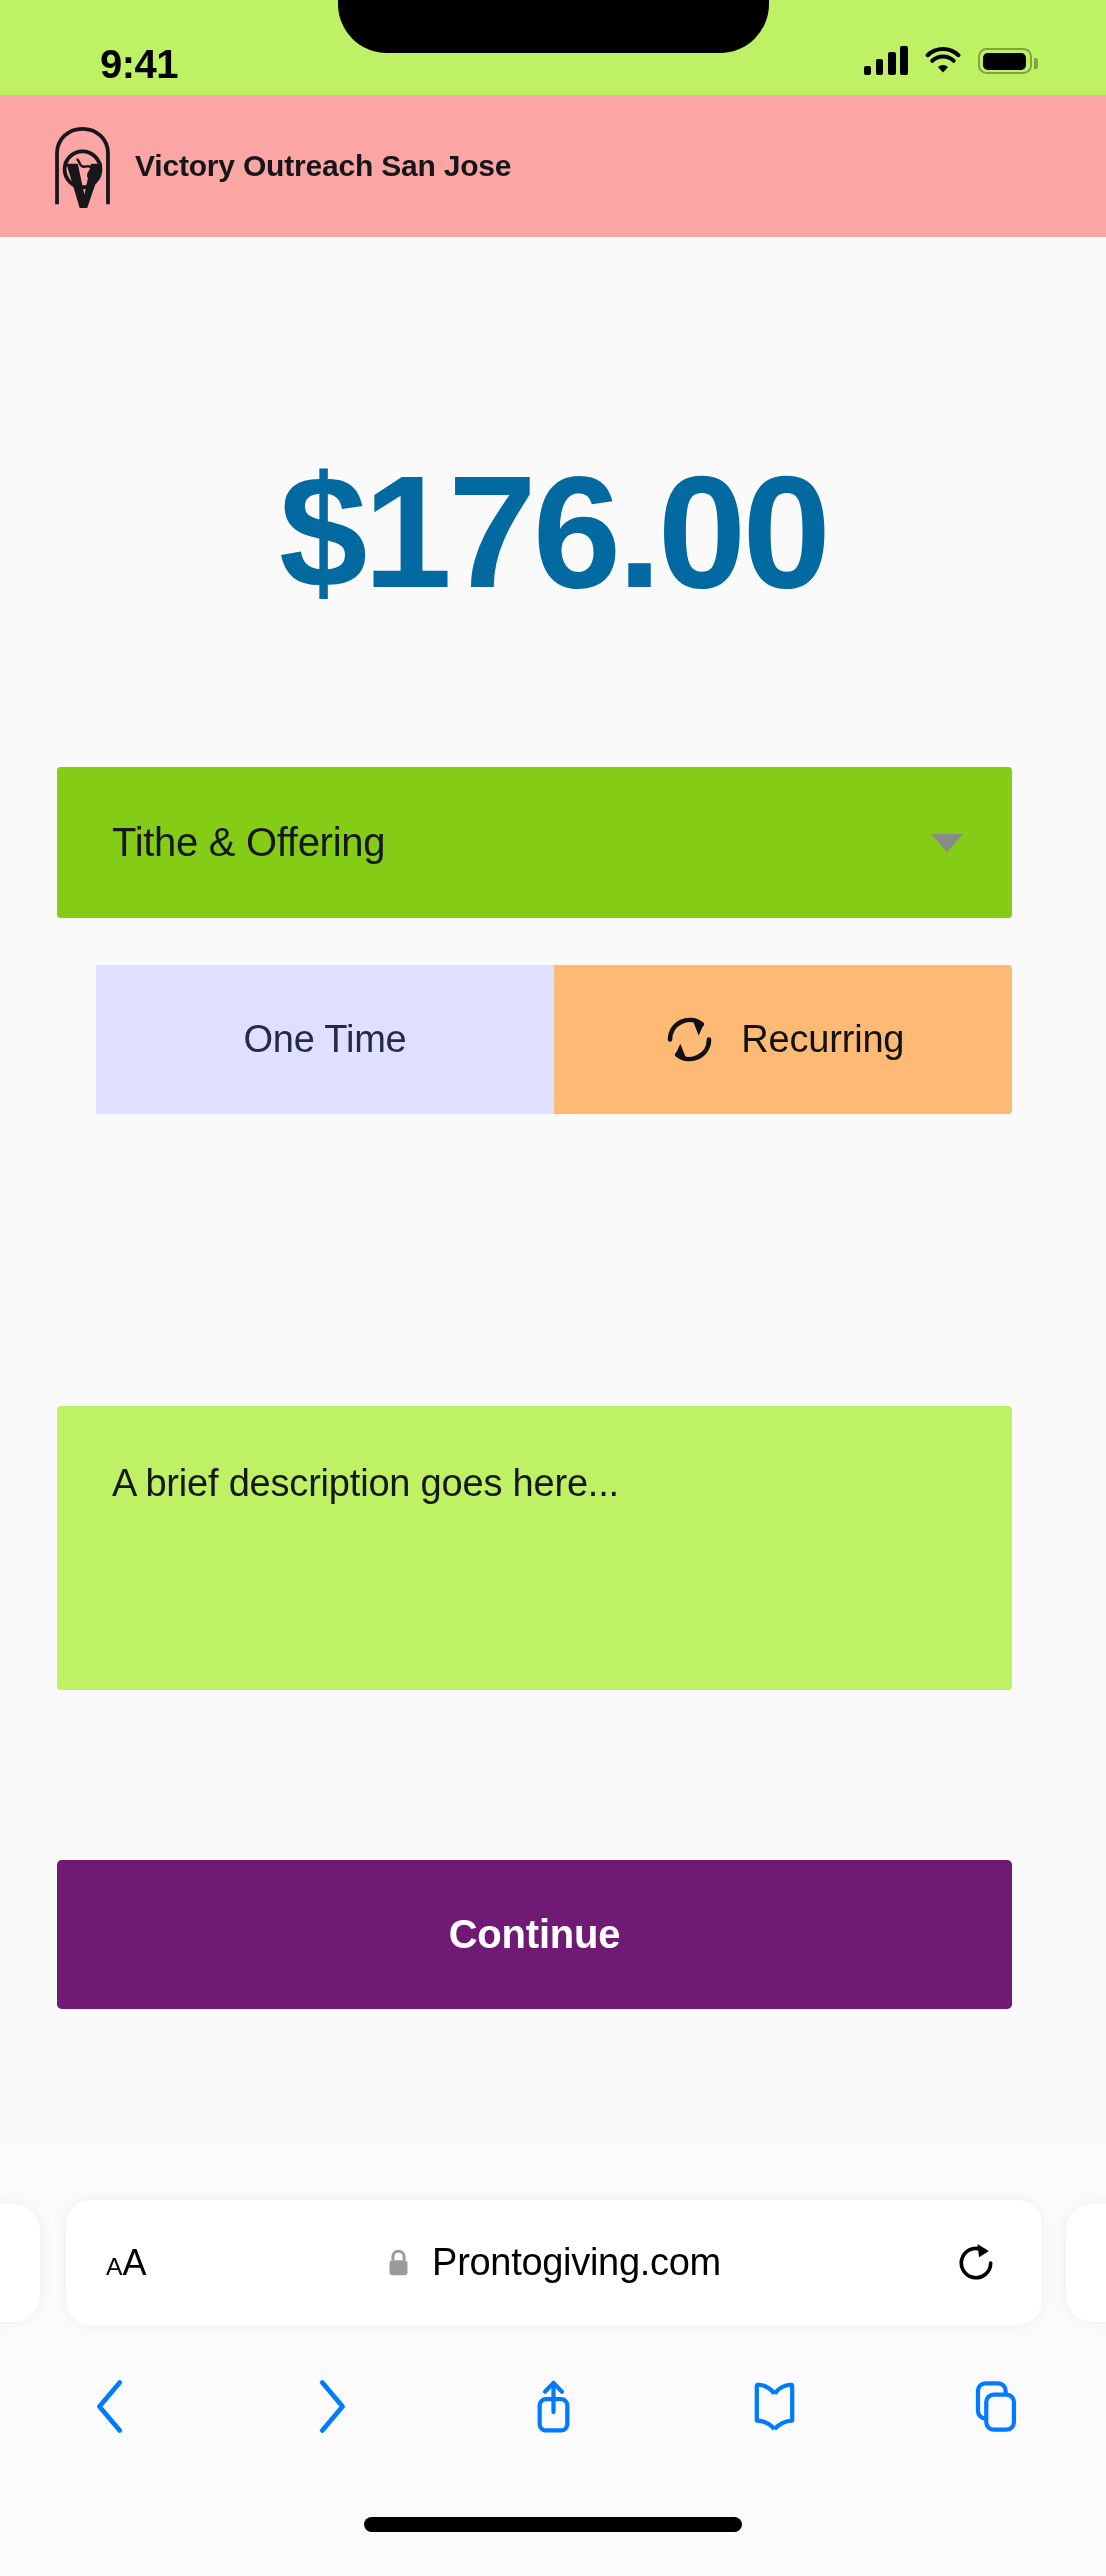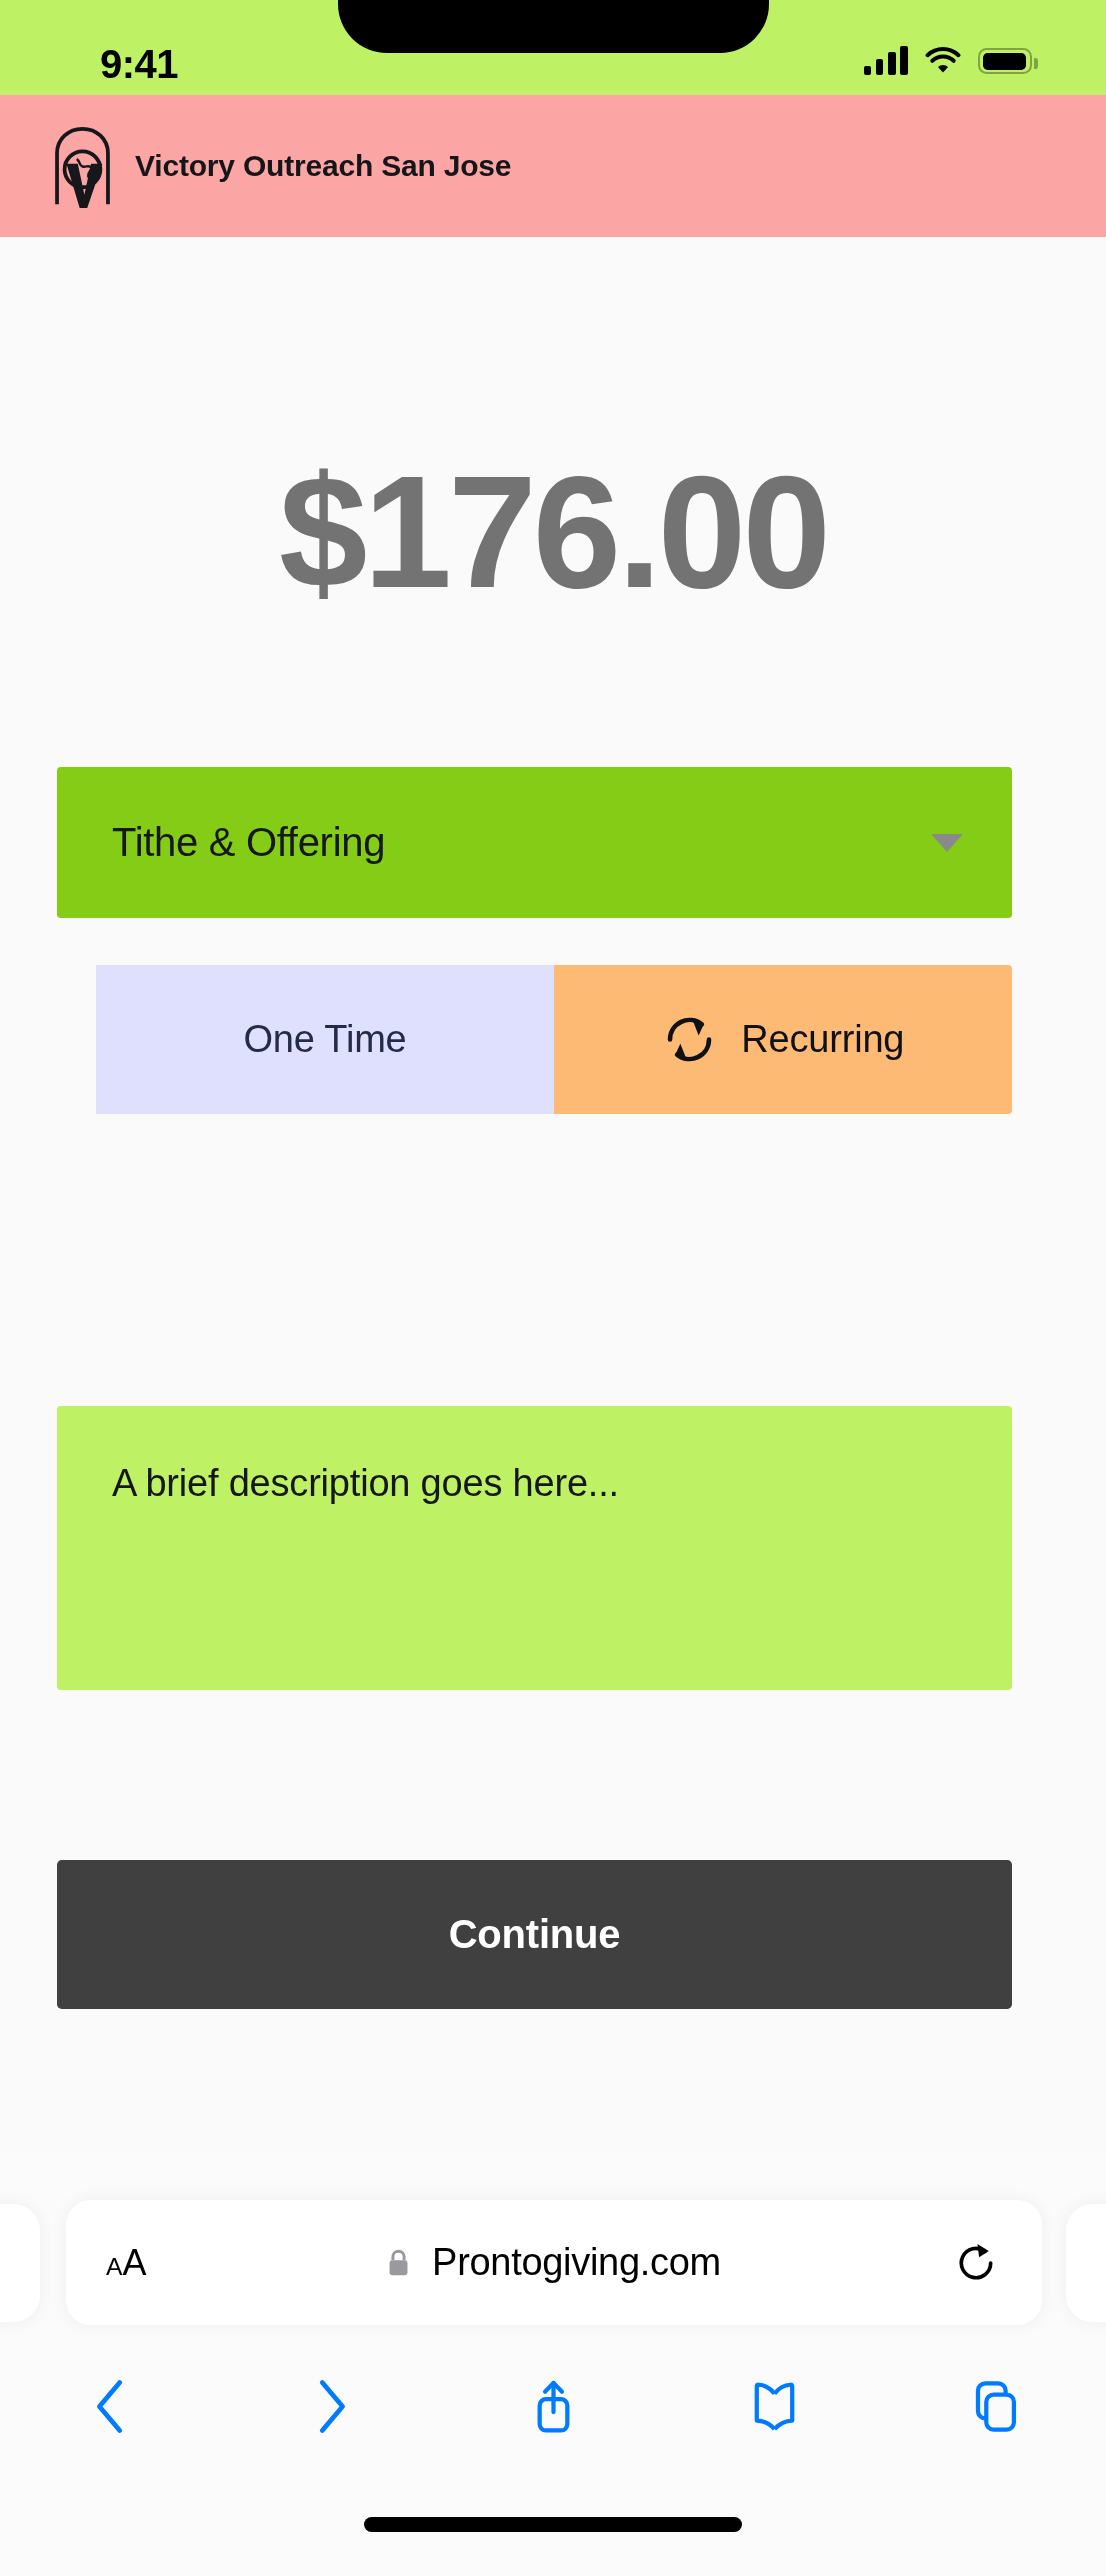--- a/index.html
+++ b/index.html
@@ -116,21 +116,21 @@
   }
 
   #amount-display {
     position: absolute;
     top: 216px;
     left: 0; width: 1106px;
     text-align: center;
     font-size: 159px;
     font-weight: 900;
     letter-spacing: -3.8px;
-    color: #737373;
+    color: #0369a1;
     line-height: 1;
   }
 
   
   #fund-select {
     position: absolute;
     top: 530px;
     left: 57px;
     width: 955px;
     height: 151px;
@@ -205,21 +205,21 @@
     line-height: 1.3;
   }
 
   
   #continue-button {
     position: absolute;
     top: 1623px;
     left: 57px;
     width: 955px;
     height: 149px;
-    background: #404040;
+    background: #701a75;
     border: none;
     border-radius: 4.7px;
     color: #ffffff;
     font-size: 40px;
     font-weight: 700;
     letter-spacing: -0.2px;
     font-family: inherit;
     cursor: pointer;
   }
 

